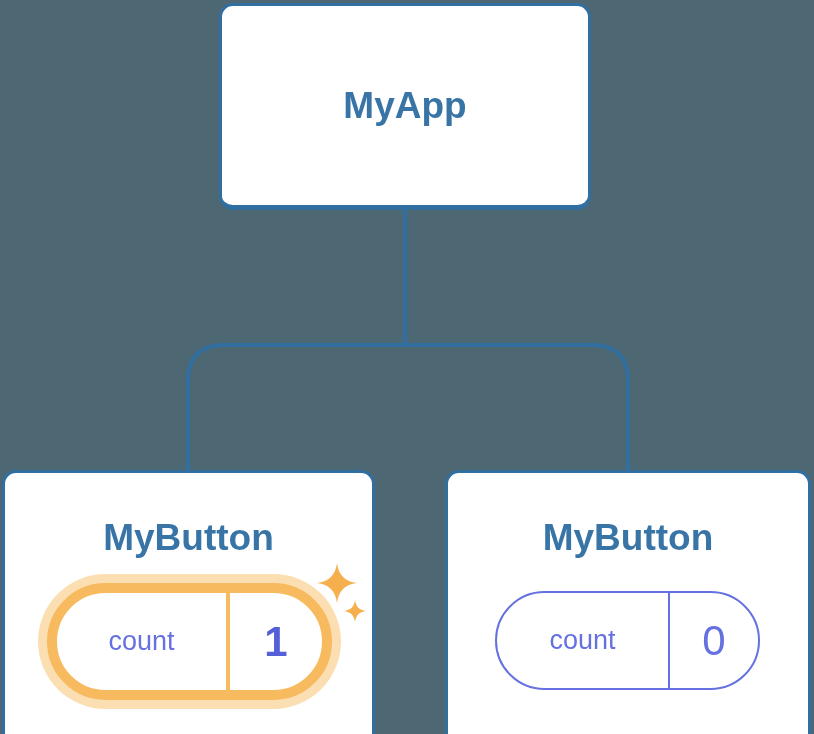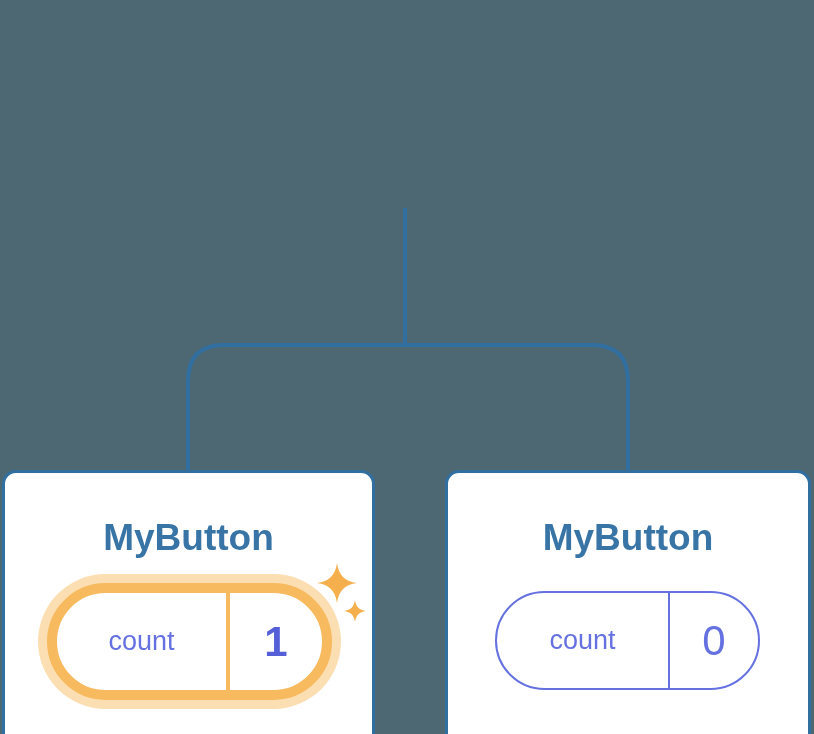--- a/index.html
+++ b/index.html
@@ -53,20 +53,23 @@
 </head>
 <body>
 
 <div class="canvas">
 
   <svg class="connectors" width="814" height="734" viewBox="0 0 814 734" aria-hidden="true">
     <path class="connector-path" d="M405,208 L405,345"></path>
     <path class="connector-path" d="M188,472 L188,381 Q188,345 224,345 L592,345 Q628,345 628,381 L628,472"></path>
   </svg>
 
+  <div class="node node-root">
+    <span class="root-title">MyApp</span>
+  </div>
 
   <div class="node node-child node-child-left">
     <div class="child-title">MyButton</div>
     <div class="pill pill-highlighted">
       <div class="pill-label">count</div>
       <div class="pill-divider-orange"></div>
       <div class="pill-value">1</div>
     </div>
     <svg class="sparkles" width="70" height="70" viewBox="0 0 70 70" aria-hidden="true">
       <path d="M27,7 C28.5,19 35,25.5 47,27 C35,28.5 28.5,35 27,47 C25.5,35 19,28.5 7,27 C19,25.5 25.5,19 27,7 Z"></path>

